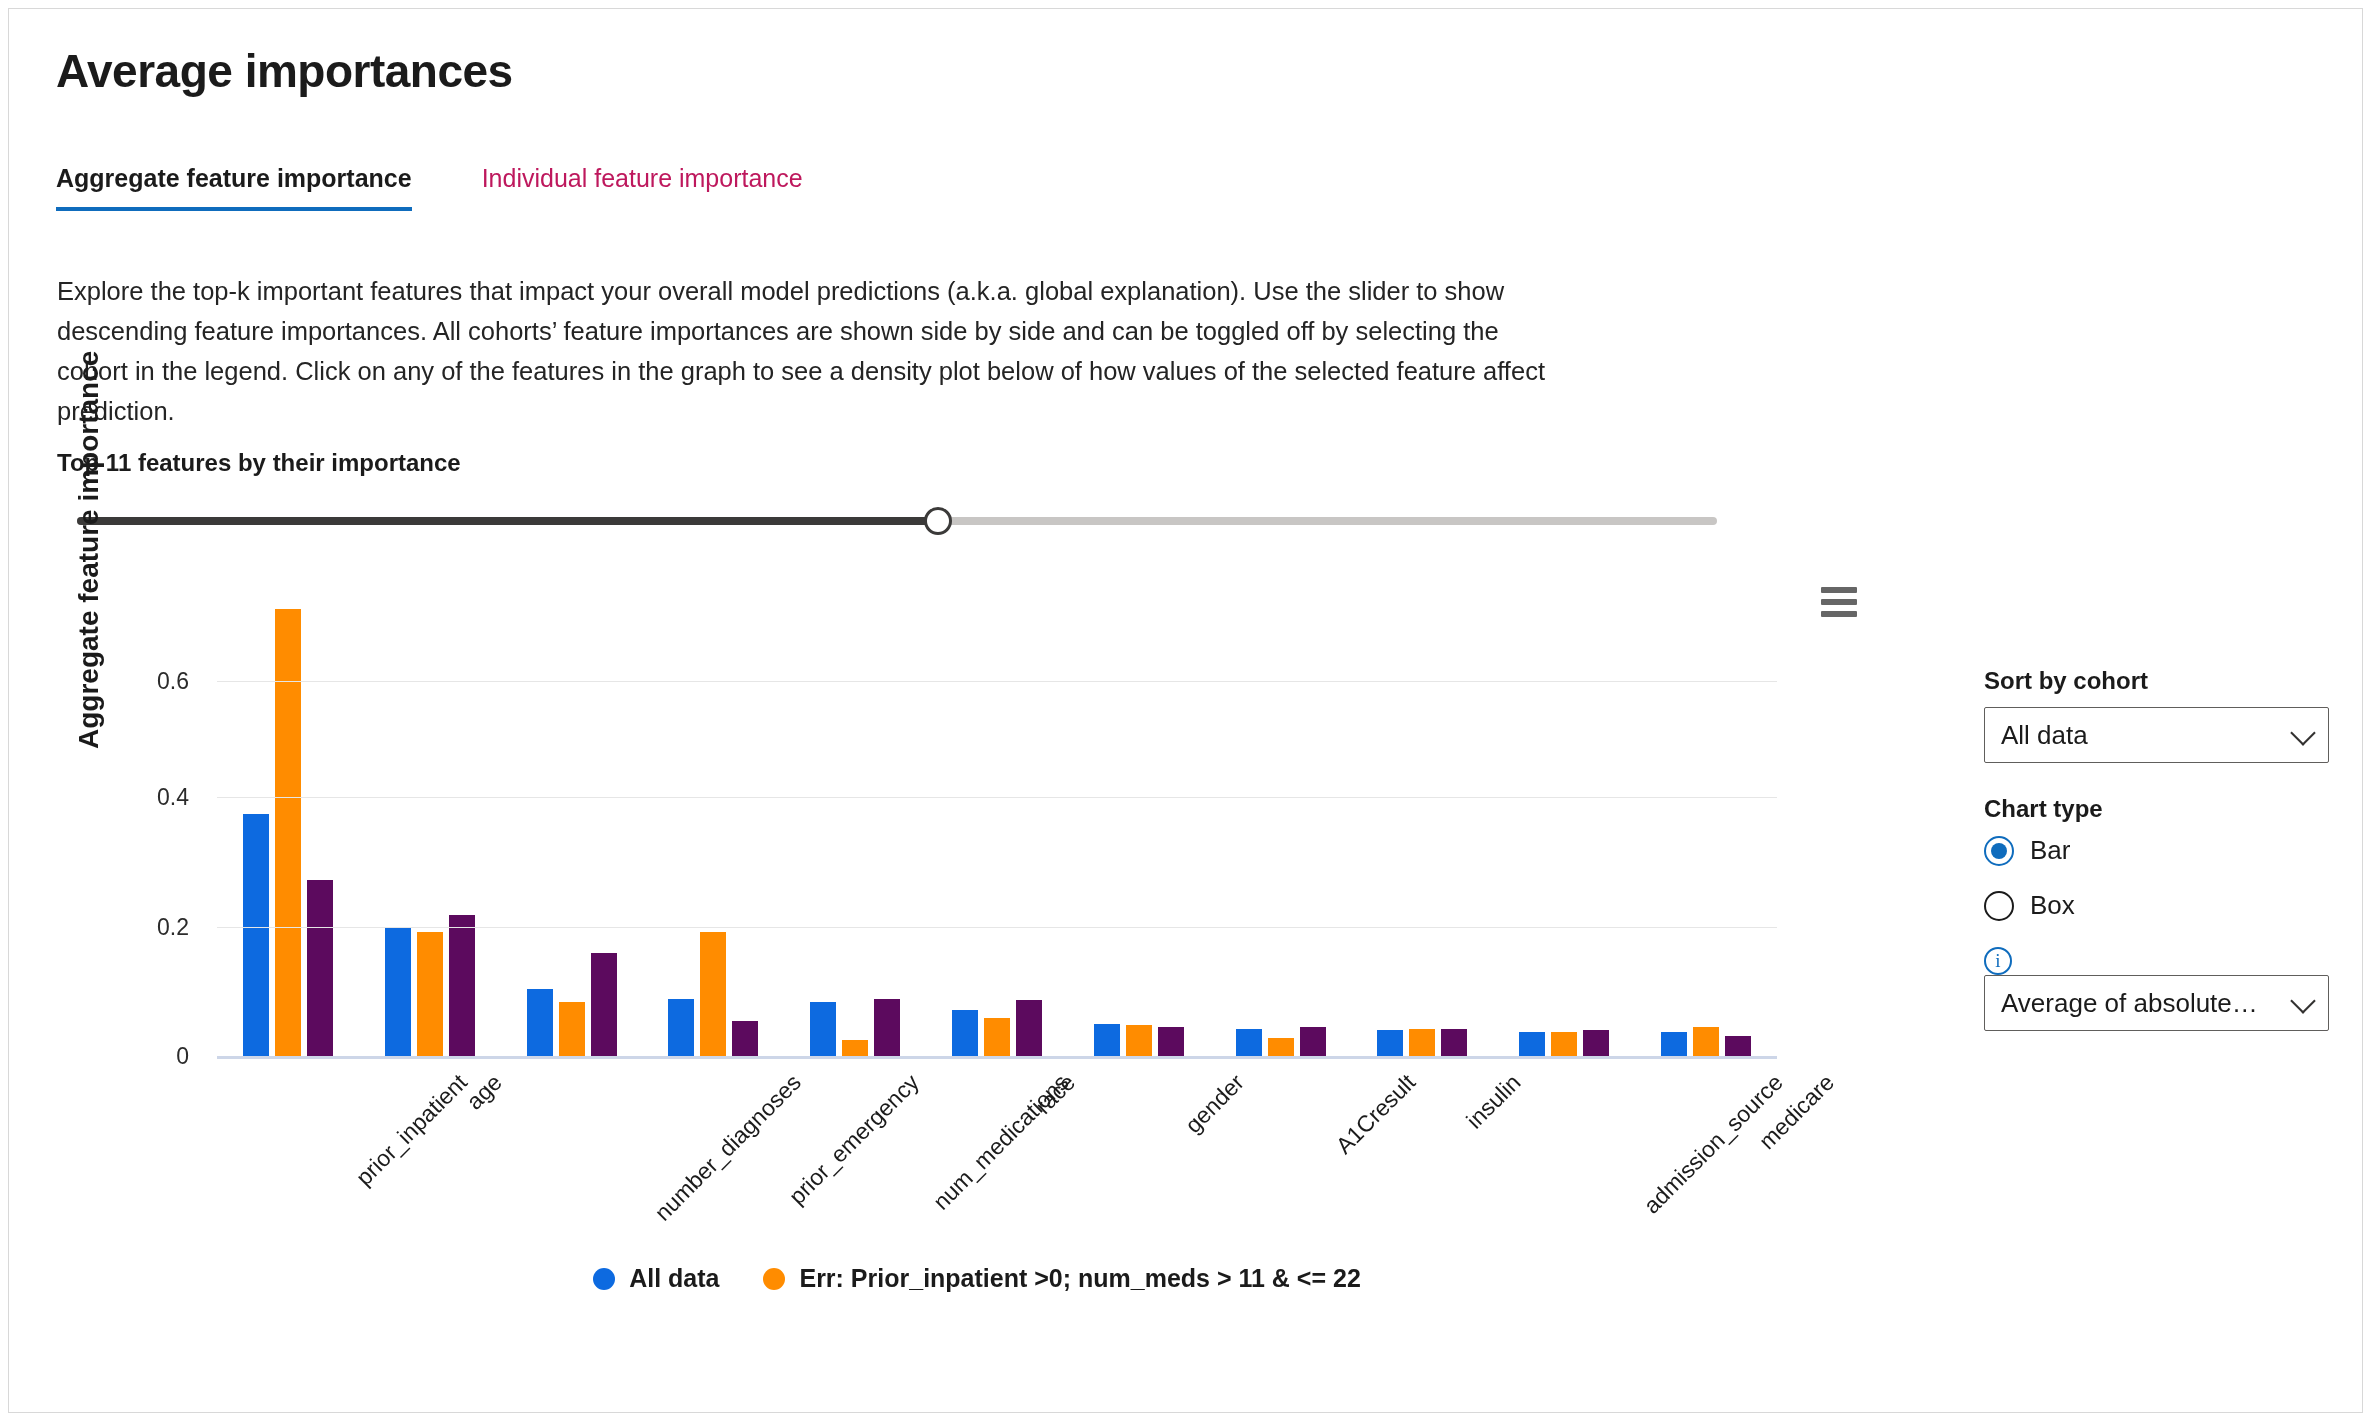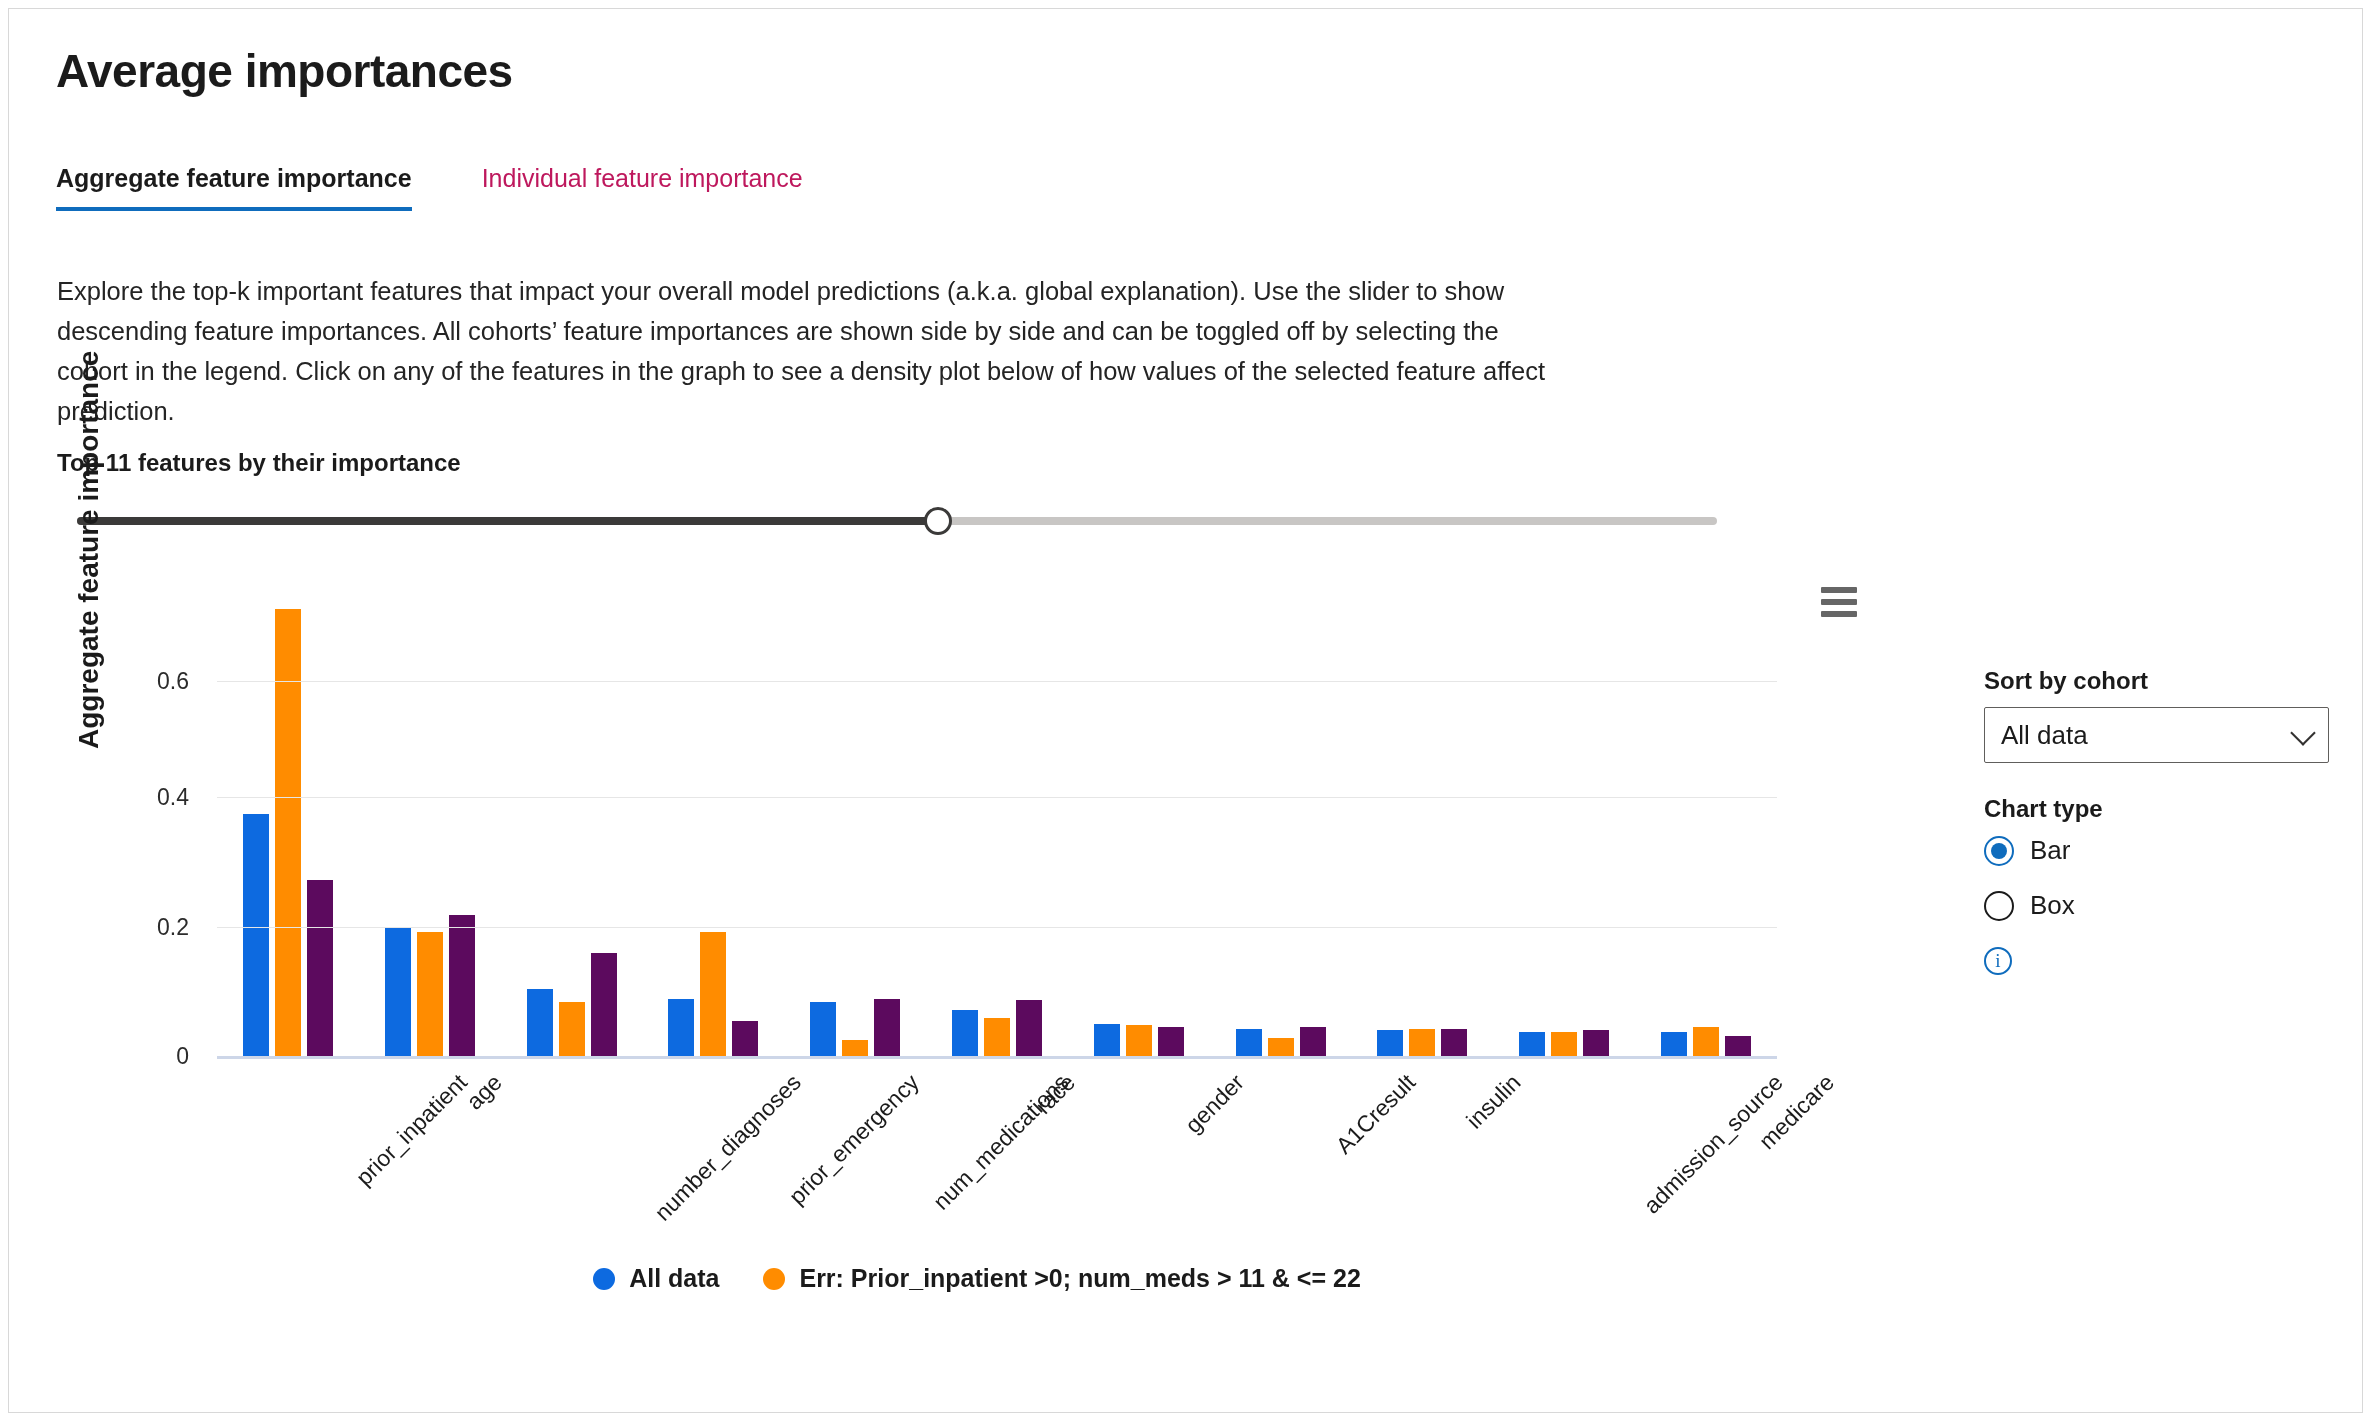--- a/index.html
+++ b/index.html
@@ -431,16 +431,20 @@
       <span class="radio-label">Bar</span>
     </div>
     <div class="radio-row">
       <span class="radio"></span>
       <span class="radio-label">Box</span>
     </div>
 
     <div class="ctl-head-row">
       <div class="info-icon">i</div>
     </div>
+    <div class="dropdown">
+      <span>Average of absolute…</span>
+      <span class="chev"></span>
+    </div>
 
   </div>
 
 </div>
 
 </body></html>

